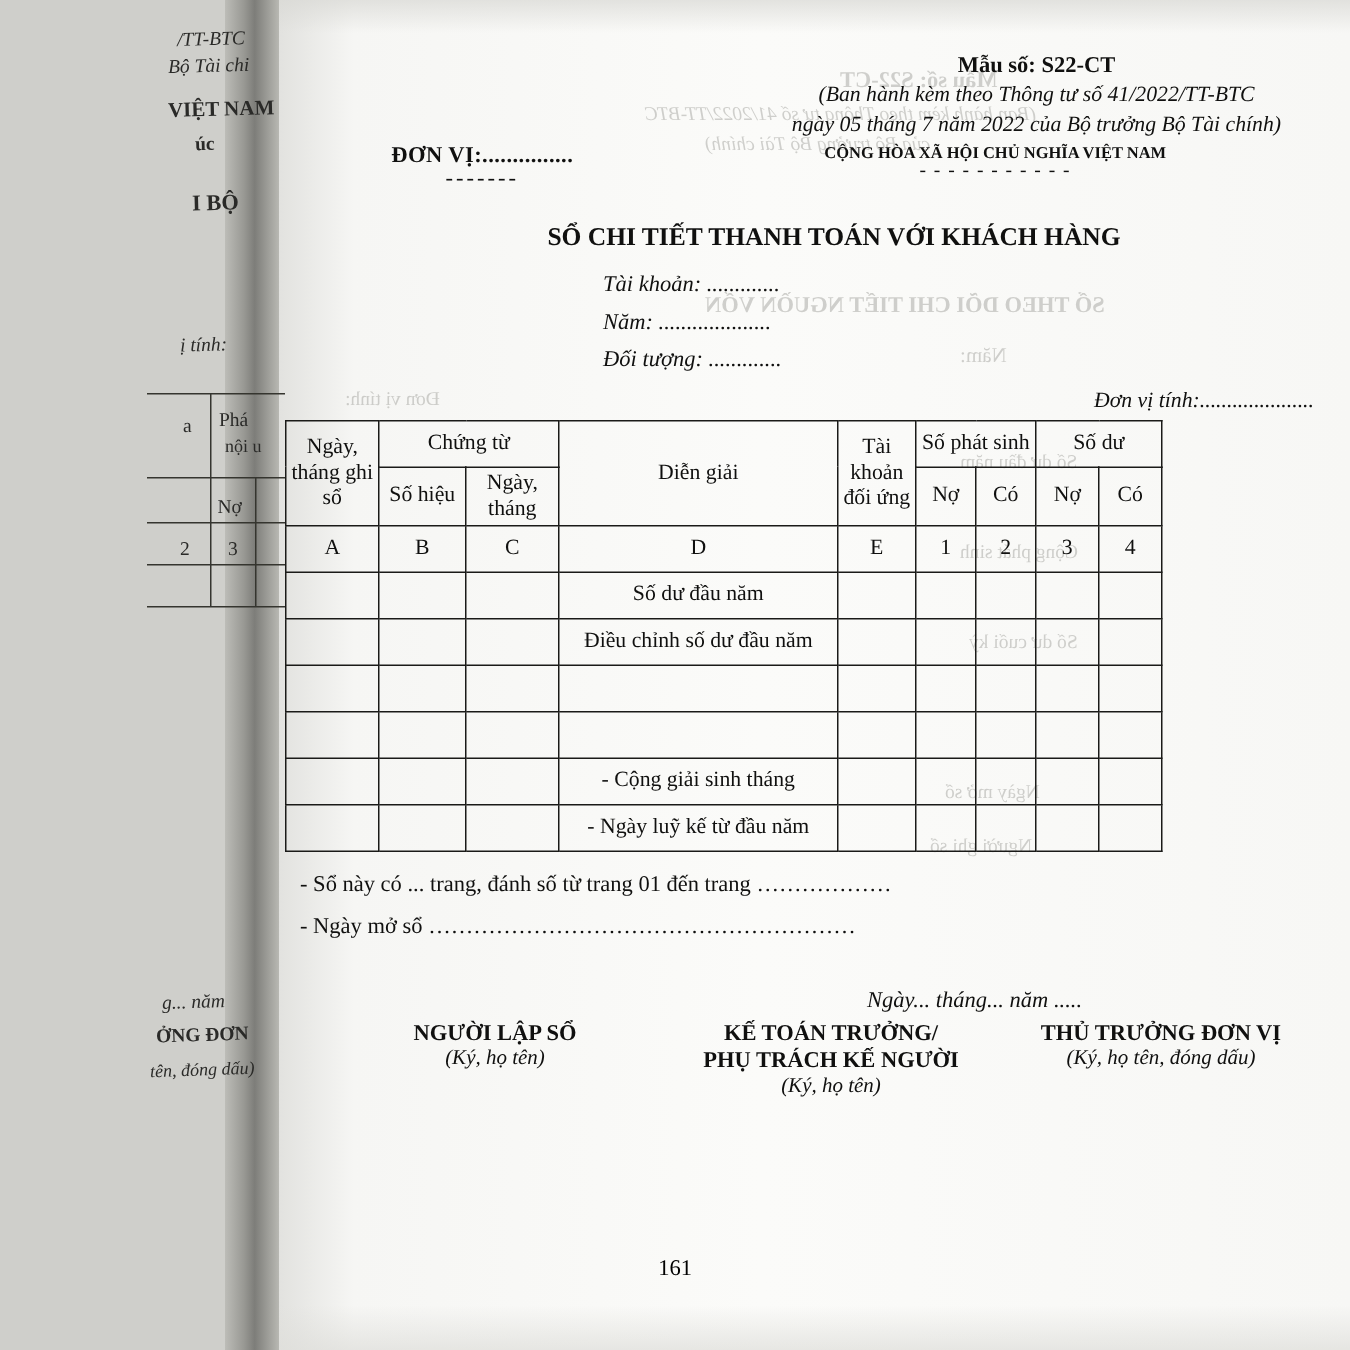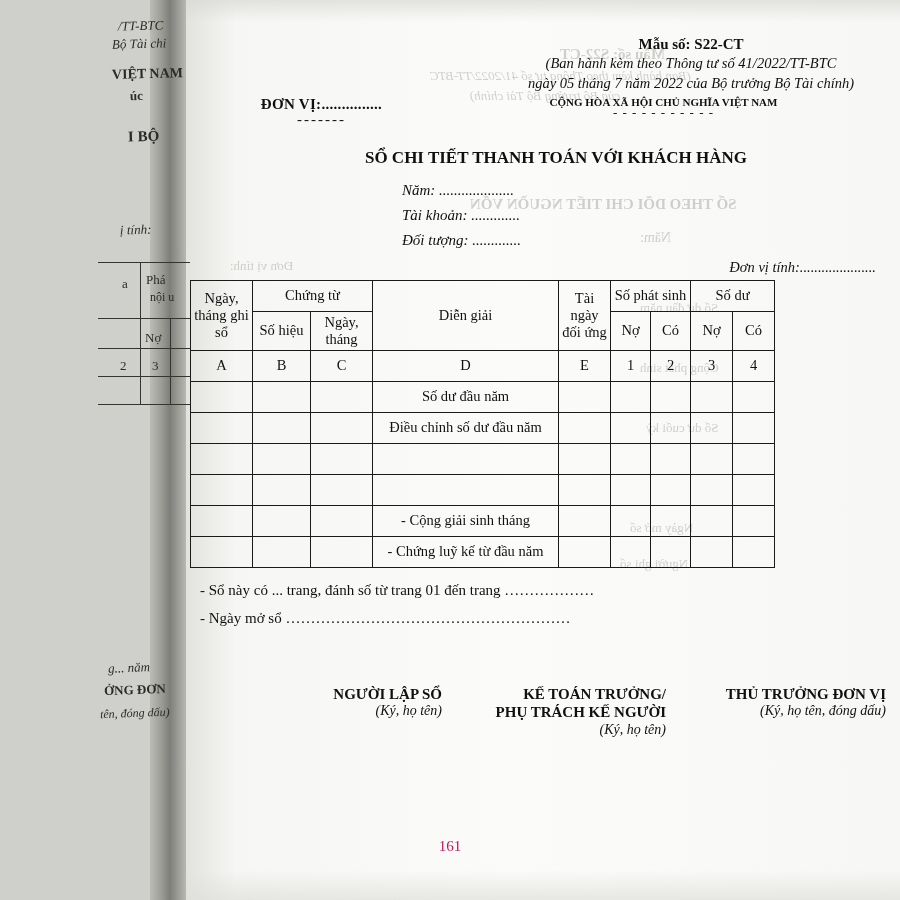--- a/index.html
+++ b/index.html
@@ -166,35 +166,34 @@
     font-style: italic;
     font-size: 15px;
   }
   .signs {
     display: flex;
     margin-top: 4px;
     font-size: 15px;
   }
   .sign {
     flex: 1;
-    text-align: right;
-    margin-top: 48px;
+    text-align: center;
   }
   .sign .s-title { font-weight: bold; line-height: 1.25; }
   .sign .s-sub { font-style: italic; font-size: 14px; }
   .sign-1 { margin-left: 22px; }
   .sign-3 { margin-left: -4px; }
 
   .folio {
     position: absolute;
     left: 0; right: 0;
     top: 838px;
     text-align: center;
     font-size: 15px;
-    color: #be185d;
+    color: #000000;
   }
 </style>
 </head>
 <body>
 
 <div id="page">
 
   <div class="book-bg"></div>
   <div class="left-page"></div>
   <div class="right-page"></div>
@@ -253,22 +252,22 @@
       </div>
       <div class="nation-block">
         <div class="n1">CỘNG HÒA XÃ HỘI CHỦ NGHĨA VIỆT NAM</div>
         <div class="n3">- - - - - - - - - - -</div>
       </div>
     </div>
 
     <div class="title">SỔ CHI TIẾT THANH TOÁN VỚI KHÁCH HÀNG</div>
 
     <div class="meta">
+      <div>Tài khoản: .............</div>
       <div>Năm: ....................</div>
-      <div>Tài khoản: .............</div>
       <div>Đối tượng: .............</div>
     </div>
 
     <div class="unit-of-measure">Đơn vị tính:.....................</div>
 
     <table class="ledger">
       <colgroup>
         <col style="width:62px">
         <col style="width:58px">
         <col style="width:62px">
@@ -277,21 +276,21 @@
         <col style="width:40px">
         <col style="width:40px">
         <col style="width:42px">
         <col style="width:42px">
       </colgroup>
       <thead>
         <tr>
           <th rowspan="3">Ngày, tháng ghi sổ</th>
           <th colspan="2">Chứng từ</th>
           <th rowspan="3">Diễn giải</th>
-          <th rowspan="3">Tài ngày đối ứng</th>
+          <th rowspan="3">Tài khoản đối ứng</th>
           <th colspan="2">Số phát sinh</th>
           <th colspan="2">Số dư</th>
         </tr>
         <tr>
           <th rowspan="2">Số hiệu</th>
           <th rowspan="2">Ngày, tháng</th>
           <th rowspan="2">Nợ</th>
           <th rowspan="2">Có</th>
           <th rowspan="2">Nợ</th>
           <th rowspan="2">Có</th>
@@ -362,35 +361,36 @@
           <td></td>
           <td></td>
           <td></td>
           <td></td>
           <td></td>
         </tr>
         <tr class="r-data">
           <td></td>
           <td></td>
           <td></td>
-          <td class="cell-left">- Chứng luỹ kế từ đầu năm</td>
+          <td class="cell-left">- Ngày luỹ kế từ đầu năm</td>
           <td></td>
           <td></td>
           <td></td>
           <td></td>
           <td></td>
         </tr>
       </tbody>
     </table>
 
     <div class="notes">
       <div>- Sổ này có ... trang, đánh số từ trang 01 đến trang ………………</div>
       <div>- Ngày mở sổ …………………………………………………</div>
     </div>
 
+    <div class="date-line">Ngày... tháng... năm .....</div>
 
     <div class="signs">
       <div class="sign sign-1">
         <div class="s-title">NGƯỜI LẬP SỔ</div>
         <div class="s-sub">(Ký, họ tên)</div>
       </div>
       <div class="sign sign-2">
         <div class="s-title">KẾ TOÁN TRƯỞNG/</div>
         <div class="s-title">PHỤ TRÁCH KẾ NGƯỜI</div>
         <div class="s-sub">(Ký, họ tên)</div>

